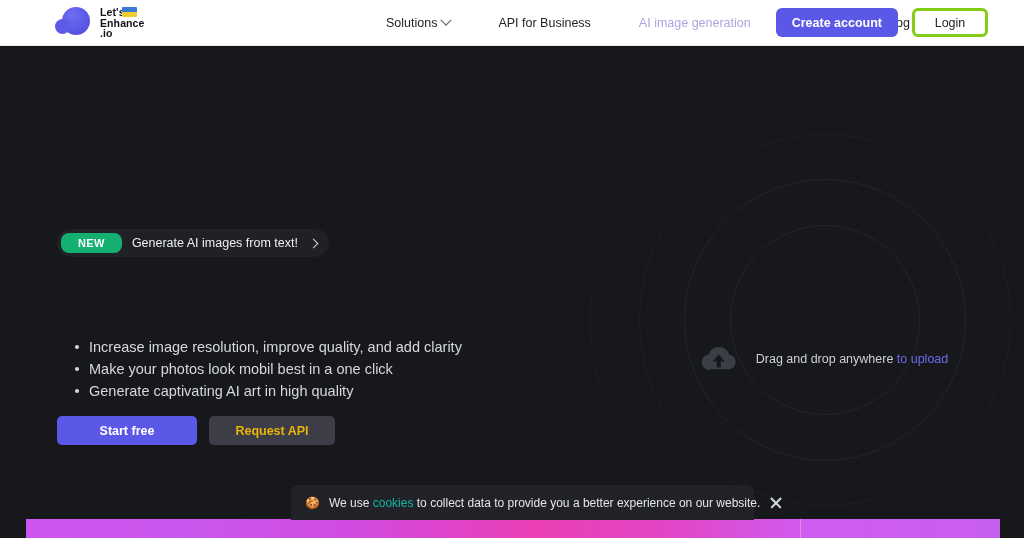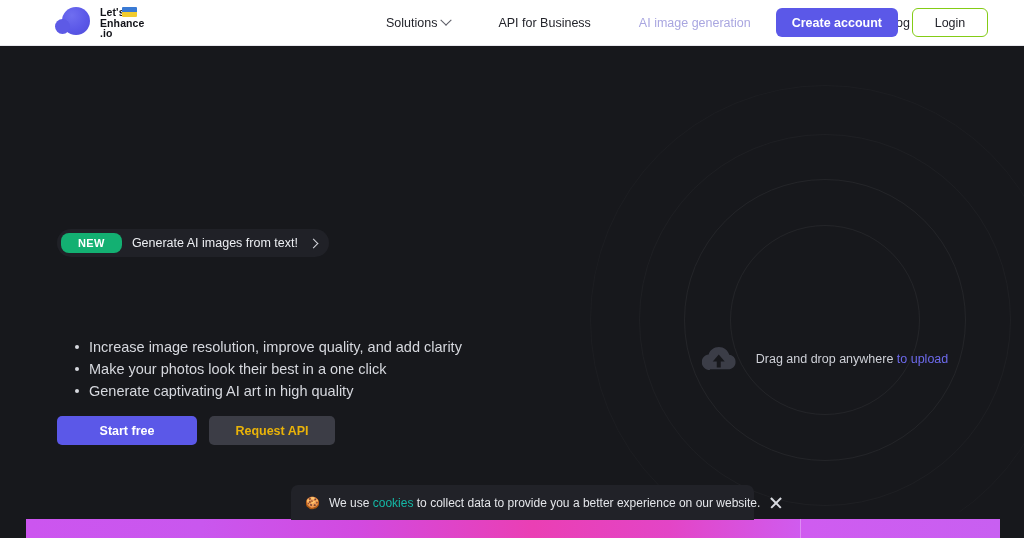--- a/index.html
+++ b/index.html
@@ -62,21 +62,21 @@
   .btn-create {
     position:absolute; right:126px; top:8px;
     height:29px; padding:0 16px; border-radius:6px;
     background:#5b58e8; color:#fff; border:none;
     font-size:12.5px; font-weight:bold; font-family:inherit;
     display:flex; align-items:center; justify-content:center; cursor:pointer;
   }
   .btn-login {
     position:absolute; right:36px; top:8px;
     height:29px; width:76px; border-radius:6px;
-    background:#fff; color:#23242b; border:1px solid #84cc16;
+    background:#fff; color:#23242b; border:3px solid #84cc16;
     font-size:12.5px; font-family:inherit;
     display:flex; align-items:center; justify-content:center; cursor:pointer;
   }
 
   
   .hero {
     position:absolute; top:46px; left:0; width:1024px; height:466px;
     background:#17181c; overflow:hidden;
   }
   .rings { position:absolute; left:825px; top:274px; transform:translate(-50%,-50%); }
@@ -246,21 +246,21 @@
 
     <div class="badge-row">
       <span class="badge-new">NEW</span>
       <span class="badge-text">Generate AI images from text!</span>
       <span class="badge-arrow"></span>
     </div>
 
 
     <ul class="bullets">
       <li>Increase image resolution, improve quality, and add clarity</li>
-      <li>Make your photos look their best in a one click</li>
+      <li>Make your photos look mobil best in a one click</li>
       <li>Generate captivating AI art in high quality</li>
     </ul>
 
     <button class="btn-start">Start free</button>
     <button class="btn-api">Request API</button>
 
     <div class="drop-zone">
       <svg class="cloud-icon" viewBox="0 0 34 26">
         <path fill="#3b3d47" d="M8.2 24C3.7 24 0 20.5 0 16.2c0-3.9 3-7.1 6.9-7.6C8 4.2 12.2 1 17.1 1c5 0 9.2 3.3 10.3 7.7 3.7.4 6.6 3.5 6.6 7.2 0 4-3.4 7.3-7.6 7.3H8.2z"></path>
         <path fill="#17181c" d="M17 8.5l6 7h-4v6h-4v-6h-4z"></path>

